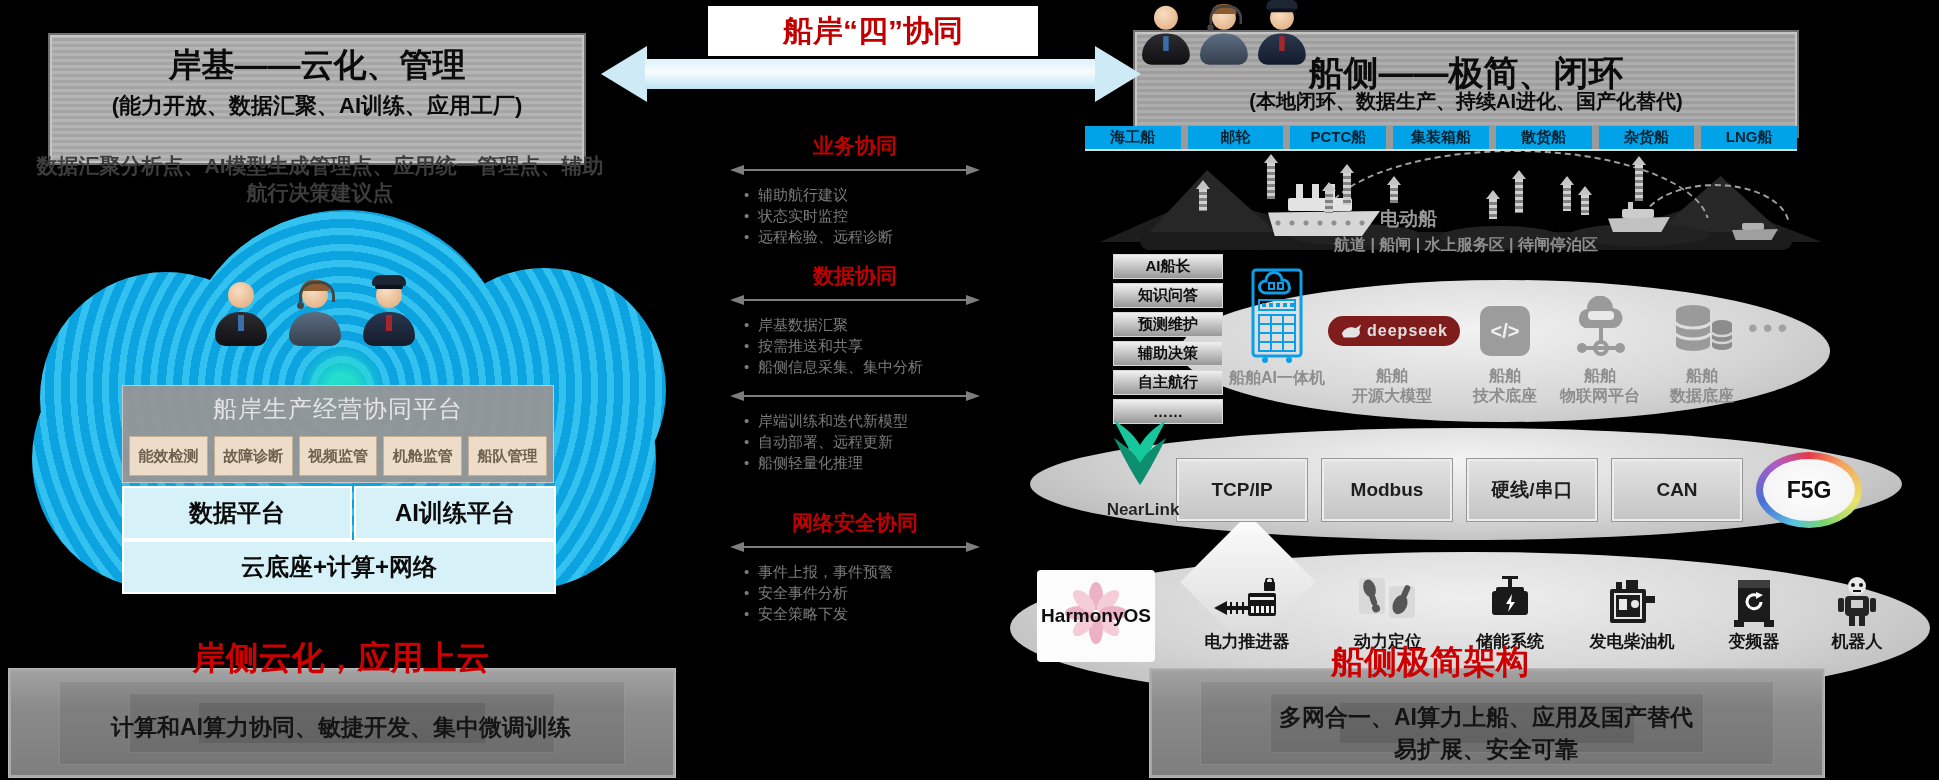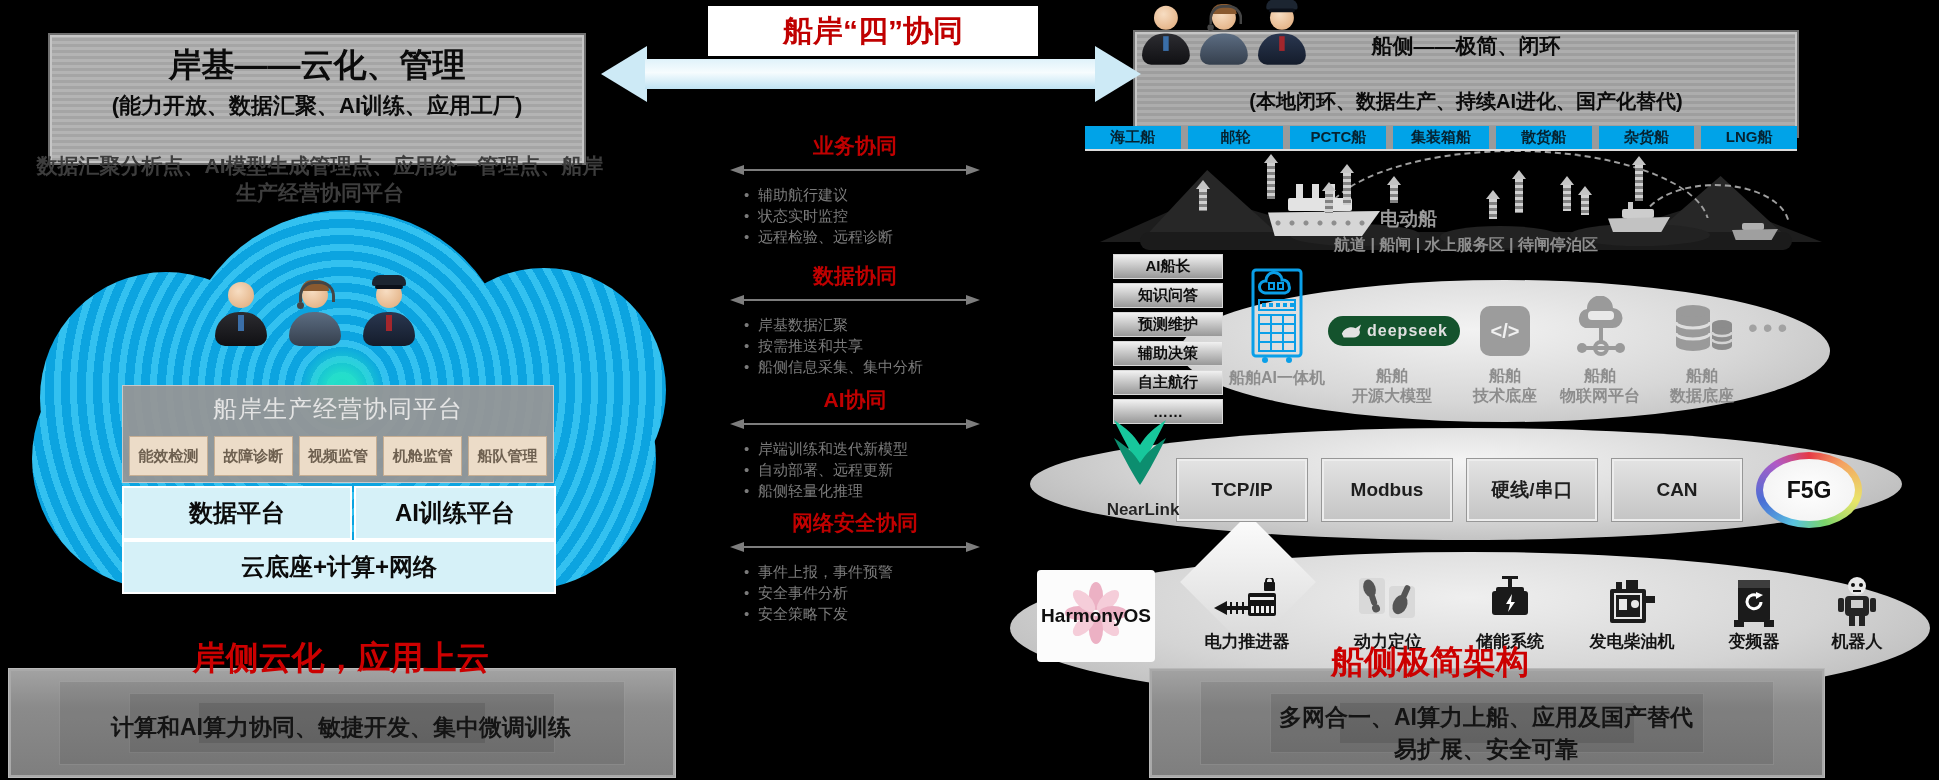--- a/index.html
+++ b/index.html
@@ -116,21 +116,21 @@
   .e1{left:1180px;top:280px;width:650px;height:142px;
     background:radial-gradient(ellipse at 45% 35%,#f2f2f2 0%,#d7d7d7 55%,#b7b7b7 100%);}
   .e2{left:1030px;top:428px;width:872px;height:112px;
     background:radial-gradient(ellipse at 50% 30%,#f4f4f4 0%,#d2d2d2 55%,#a9a9a9 100%);}
   .e3{left:1010px;top:552px;width:920px;height:152px;
     background:radial-gradient(ellipse at 50% 30%,#efefef 0%,#d4d4d4 55%,#b0b0b0 100%);}
 
   .icon-label{position:absolute;width:130px;text-align:center;color:#8d8d8d;font-weight:bold;
     font-size:16px;line-height:20px;z-index:6;}
   .deepseek-pill{position:absolute;left:1328px;top:316px;width:132px;height:30px;border-radius:15px;
-    background:#14532d;display:flex;align-items:center;justify-content:center;gap:5px;z-index:6;}
+    background:#7f1d1d;display:flex;align-items:center;justify-content:center;gap:5px;z-index:6;}
   .deepseek-pill span{color:#e0e0e0;font-weight:bold;font-size:16px;letter-spacing:1px;}
   .code-box{position:absolute;left:1480px;top:306px;width:50px;height:50px;border-radius:10px;
     background:#9c9c9c;color:#f0f0f0;font-weight:bold;font-size:20px;display:flex;align-items:center;
     justify-content:center;z-index:6;}
   .more-dots{position:absolute;left:1748px;top:312px;color:#a2a2a2;font-size:28px;letter-spacing:5px;z-index:6;}
 
   .proto{position:absolute;top:458px;width:130px;height:62px;background:linear-gradient(180deg,#e3e3e3,#c4c4c4);
     border:1px solid #979797;box-shadow:inset 0 0 0 2px #ededed;color:#1e1e1e;font-size:19px;
     display:flex;align-items:center;justify-content:center;z-index:6;font-weight:bold;}
   .f5g{position:absolute;left:1756px;top:452px;width:106px;height:76px;border-radius:50%;z-index:6;
@@ -166,21 +166,21 @@
 </style>
 </head>
 <body>
 
 <div class="canvas">
 
   <div class="titlebox" style="left:48px;top:33px;width:534px;height:128px;">
     <div class="t1" style="top:8px;font-size:33px;">岸基——云化、管理</div>
     <div class="t2" style="top:56px;font-size:22px;">(能力开放、数据汇聚、AI训练、应用工厂)</div>
   </div>
-  <div class="l-note">数据汇聚分析点、AI模型生成管理点、应用统一管理点、船岸生产经营协同平台</div>
+  <div class="l-note">数据汇聚分析点、AI模型生成管理点、应用统一管理点、辅助航行决策建议点</div>
 
   <div class="cloud">
     <div class="lobe lb"></div>
     <div class="lobe la"></div>
     <div class="lobe lc"></div>
     <div class="lobe base"></div>
   </div>
 
   <div class="person p1" style="left:215px;top:280px;">
     <span class="head"></span>
@@ -246,21 +246,20 @@
         <i class="ln"></i>
         <i class="ar"></i>
       </div>
     <ul>
       <li>岸基数据汇聚</li>
       <li>按需推送和共享</li>
       <li>船侧信息采集、集中分析</li>
     </ul>
   </div>
   <div class="sec" style="top:386px;">
-    <div class="sec-title">AI协同</div>
     <div class="sec-arrow">
         <i class="al"></i>
         <i class="ln"></i>
         <i class="ar"></i>
       </div>
     <ul>
       <li>岸端训练和迭代新模型</li>
       <li>自动部署、远程更新</li>
       <li>船侧轻量化推理</li>
     </ul>
@@ -273,21 +272,21 @@
         <i class="ar"></i>
       </div>
     <ul>
       <li>事件上报，事件预警</li>
       <li>安全事件分析</li>
       <li>安全策略下发</li>
     </ul>
   </div>
 
   <div class="titlebox" style="left:1133px;top:30px;width:662px;height:104px;background:repeating-linear-gradient(180deg,#adadad 0 3px,#9e9e9e 3px 6px);">
-    <div class="t1" style="top:0;font-size:21px;">船侧——极简、闭环</div>
+    <div class="t1" style="top:18px;font-size:35px;">船侧——极简、闭环</div>
     <div class="t2" style="top:56px;font-size:20px;">(本地闭环、数据生产、持续AI进化、国产化替代)</div>
   </div>
 
   <div class="person p1" style="left:1142px;top:4px;transform:scale(.92);transform-origin:top left;">
     <span class="head"></span>
       <span class="torso"></span>
   </div>
   <div class="person p2" style="left:1200px;top:4px;transform:scale(.92);transform-origin:top left;">
     <span class="head"></span>
       <span class="hair"></span>

